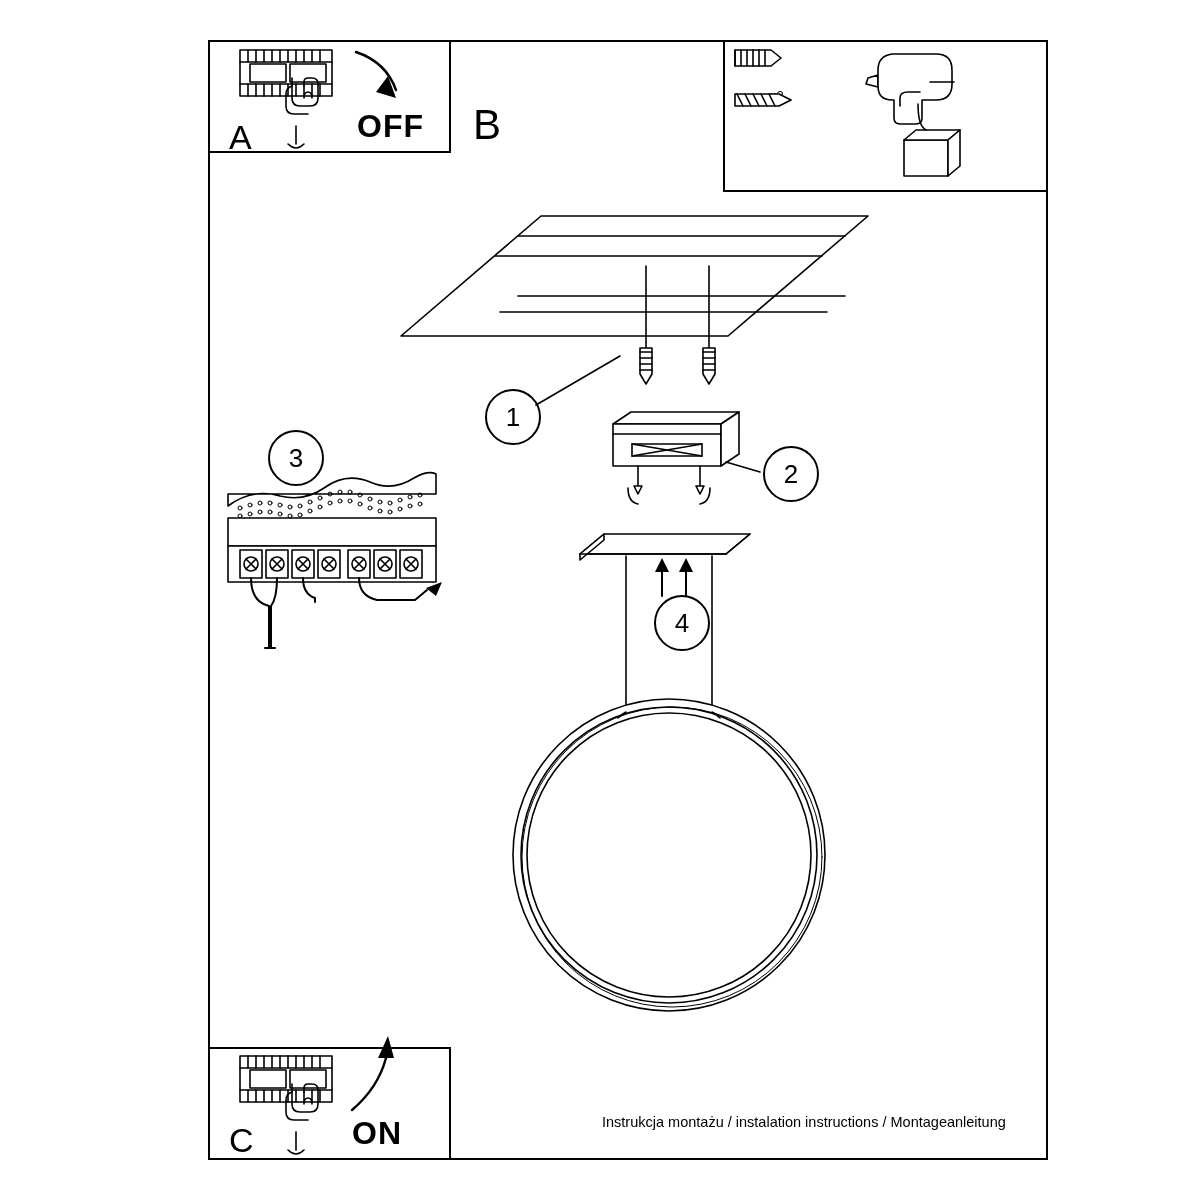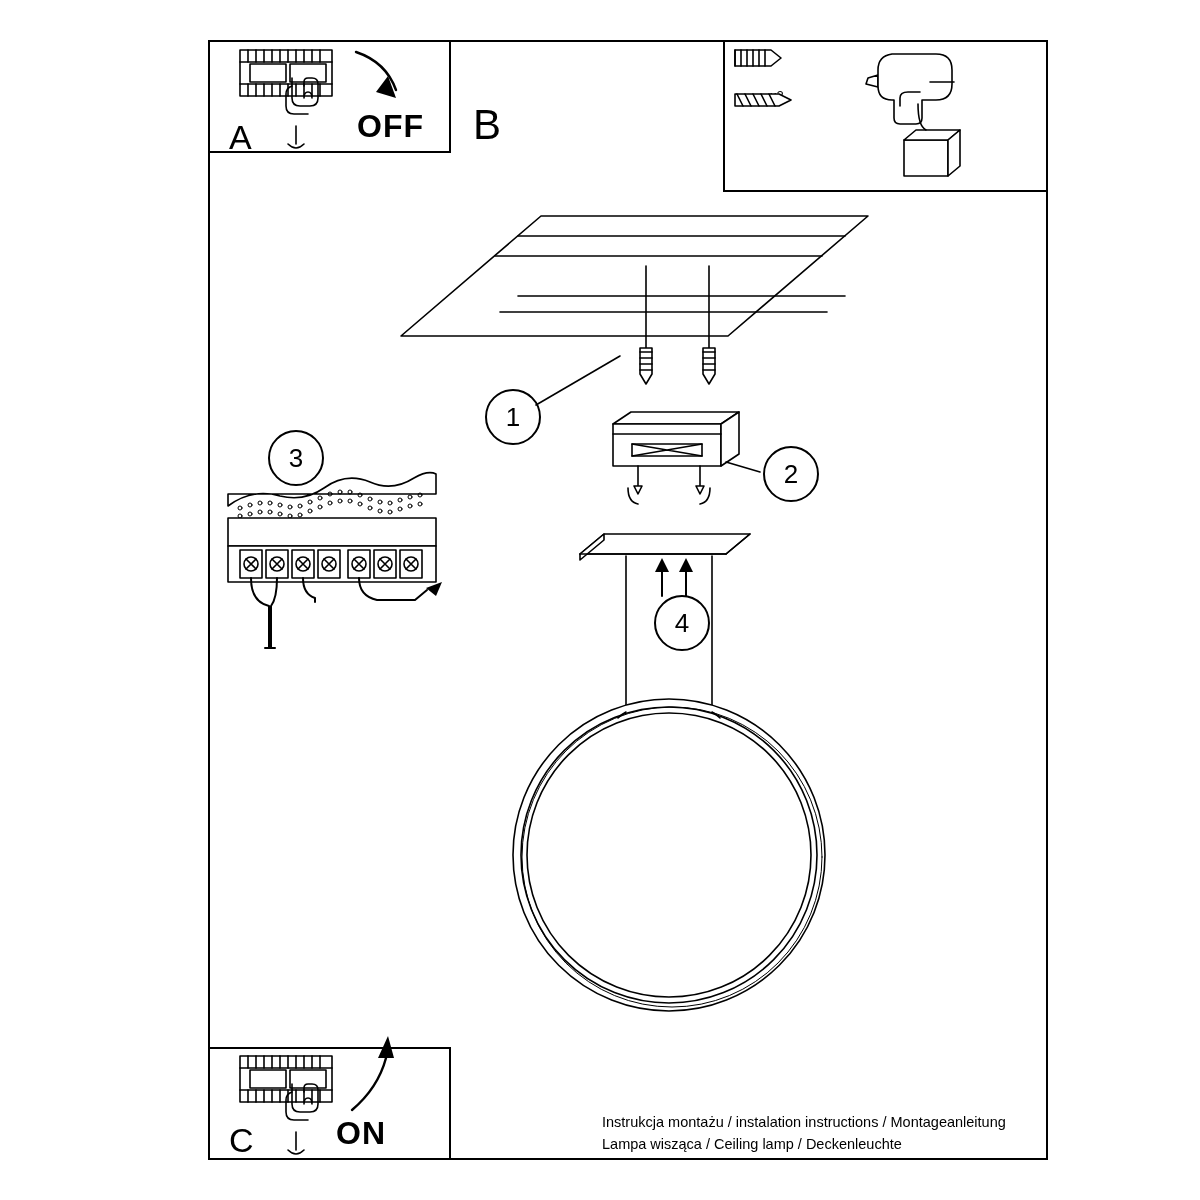--- a/index.html
+++ b/index.html
@@ -101,21 +101,21 @@
   <div class="letter" style="left:229px; top:120px;">A</div>
   <div class="word" style="left:357px; top:110px;text-align:center;">OFF</div>
 
   <div class="letter" style="left:473px; top:104px; font-size:42px;">B</div>
 
   <div class="box" style="left:723px; top:40px; width:325px; height:152px;"></div>
   <div class="x2label" style="left:770px; top:88px;">x2</div>
 
   <div class="box" style="left:208px; top:1047px; width:243px; height:113px;"></div>
   <div class="letter" style="left:229px; top:1123px;">C</div>
-  <div class="word" style="left:336px; top:1117px;">ON</div>
+  <div class="word" style="left:352px; top:1117px;">ON</div>
 
   <div class="callout" style="left:485px; top:389px;">
     <span>1</span>
   </div>
   <div class="callout" style="left:763px; top:446px;">
     <span>2</span>
   </div>
   <div class="callout" style="left:268px; top:430px;">
     <span>3</span>
   </div>
@@ -124,21 +124,20 @@
   </div>
 
   <div style="position:absolute; left:255px; top:530px; font-size:16px; font-family:'Liberation Sans',sans-serif;">L</div>
   <div style="position:absolute; left:283px; top:530px; font-size:16px; font-family:'Liberation Sans',sans-serif;">N</div>
   <div style="position:absolute; left:309px; top:528px; font-size:16px; font-family:'Liberation Sans',sans-serif;">⏚</div>
   <div style="position:absolute; left:337px; top:530px; font-size:15px; font-family:'Liberation Sans',sans-serif;">-V</div>
   <div style="position:absolute; left:381px; top:530px; font-size:15px; font-family:'Liberation Sans',sans-serif;">+V</div>
 
   <div class="footer">
     <div>Instrukcja montażu / instalation instructions / Montageanleitung</div>
-    <div>Lampa wisząca / Ceiling lamp / Deckenleuchte</div>
   </div>
 
   <svg class="svglayer" viewBox="0 0 1200 1200" xmlns="http://www.w3.org/2000/svg">
     <g fill="none" stroke="#000" stroke-width="1.6" stroke-linecap="round" stroke-linejoin="round">
 
       <g>
         <rect x="240" y="50" width="92" height="46" fill="#fff"></rect>
         <line x1="240" y1="62" x2="332" y2="62"></line>
         <line x1="240" y1="84" x2="332" y2="84"></line>
         <line x1="248" y1="50" x2="248" y2="62"></line>

